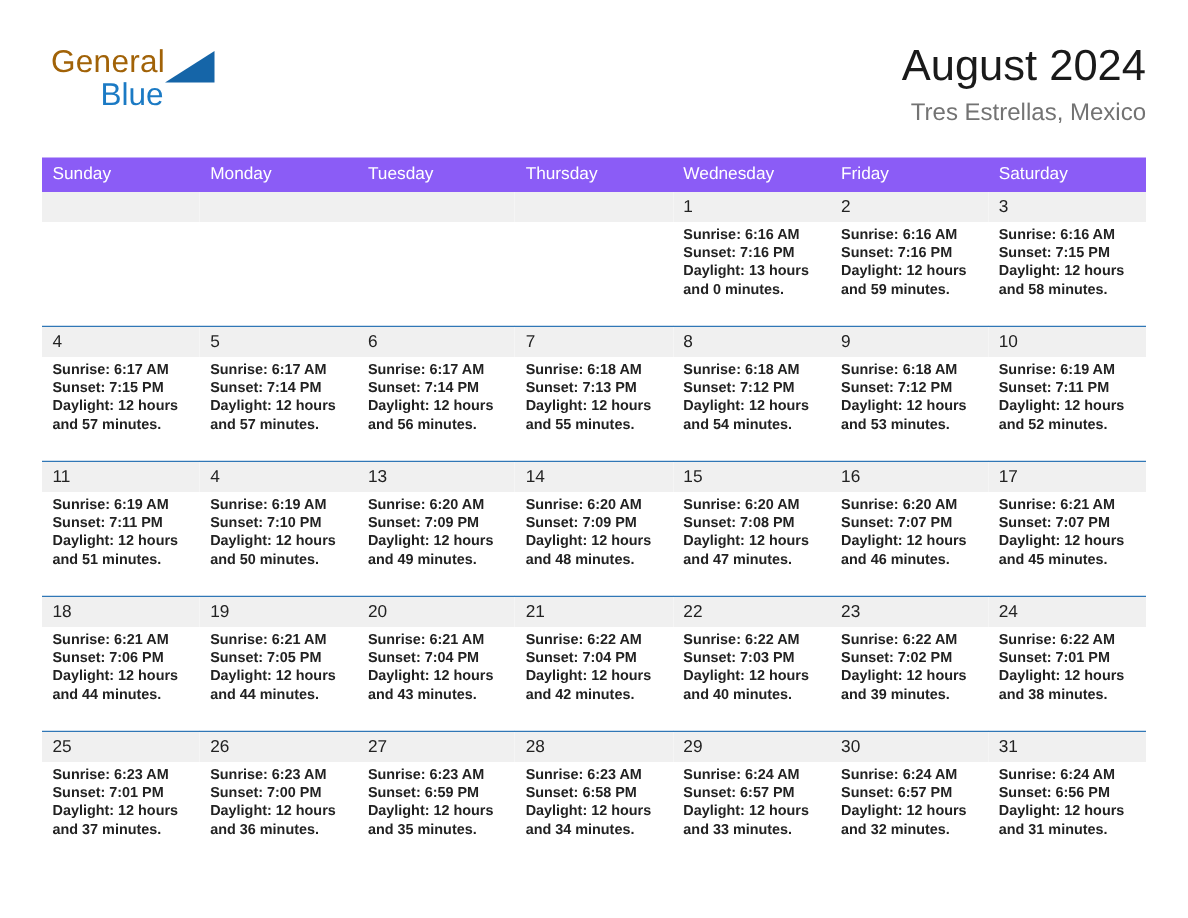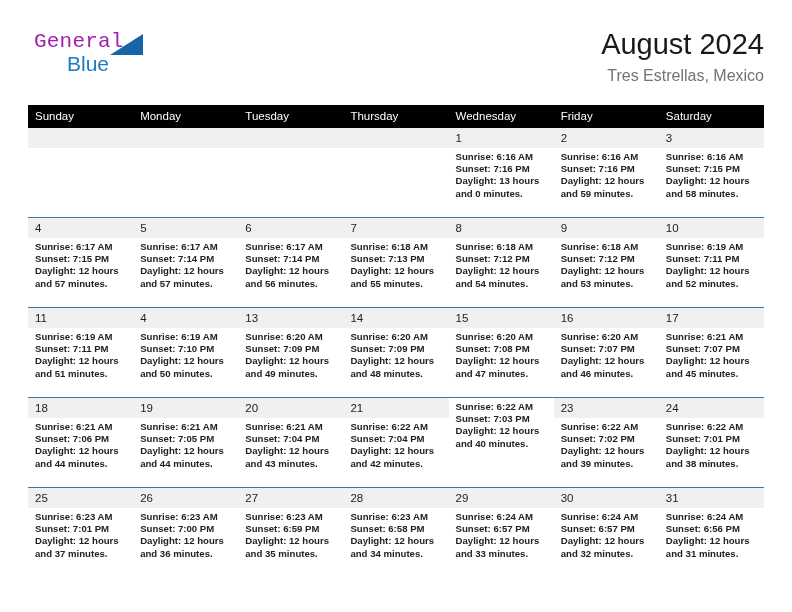--- a/index.html
+++ b/index.html
@@ -35,22 +35,22 @@
     top: 4px;
     width: 140px;
     height: 58px;
   }
   .logo-general {
     position: absolute;
     left: 0;
     top: 0;
     font-size: 21px;
     letter-spacing: 0.2px;
-    color: #a21caf;
-    font-family: Liberation Mono, monospace;
+    color: #a16207;
+    font-family: Liberation Sans, sans-serif;
   }
   .logo-blue {
     position: absolute;
     left: 33px;
     top: 22px;
     font-size: 21px;
     color: #1b7ac4;
     font-family: Liberation Sans, sans-serif;
   }
   .logo-triangle {
@@ -86,21 +86,21 @@
 
   
   .calendar {
     position: absolute;
     left: 28px;
     top: 105px;
     width: 736px;
   }
   .weekday-row {
     display: flex;
-    background: #000000;
+    background: #8b5cf6;
   }
   .weekday {
     flex: 1 1 0;
     color: #ffffff;
     font-size: 11.5px;
     line-height: 13px;
     padding: 5px 0 5px 7px;
     box-sizing: border-box;
     white-space: nowrap;
   }
@@ -399,20 +399,21 @@
           <div class="day-cell">
             <div class="day-number">21</div>
             <div class="day-info">
               <div>Sunrise: 6:22 AM</div>
               <div>Sunset: 7:04 PM</div>
               <div>Daylight: 12 hours</div>
               <div>and 42 minutes.</div>
             </div>
           </div>
           <div class="day-cell">
+            <div class="day-number">22</div>
             <div class="day-info">
               <div>Sunrise: 6:22 AM</div>
               <div>Sunset: 7:03 PM</div>
               <div>Daylight: 12 hours</div>
               <div>and 40 minutes.</div>
             </div>
           </div>
           <div class="day-cell">
             <div class="day-number">23</div>
             <div class="day-info">

